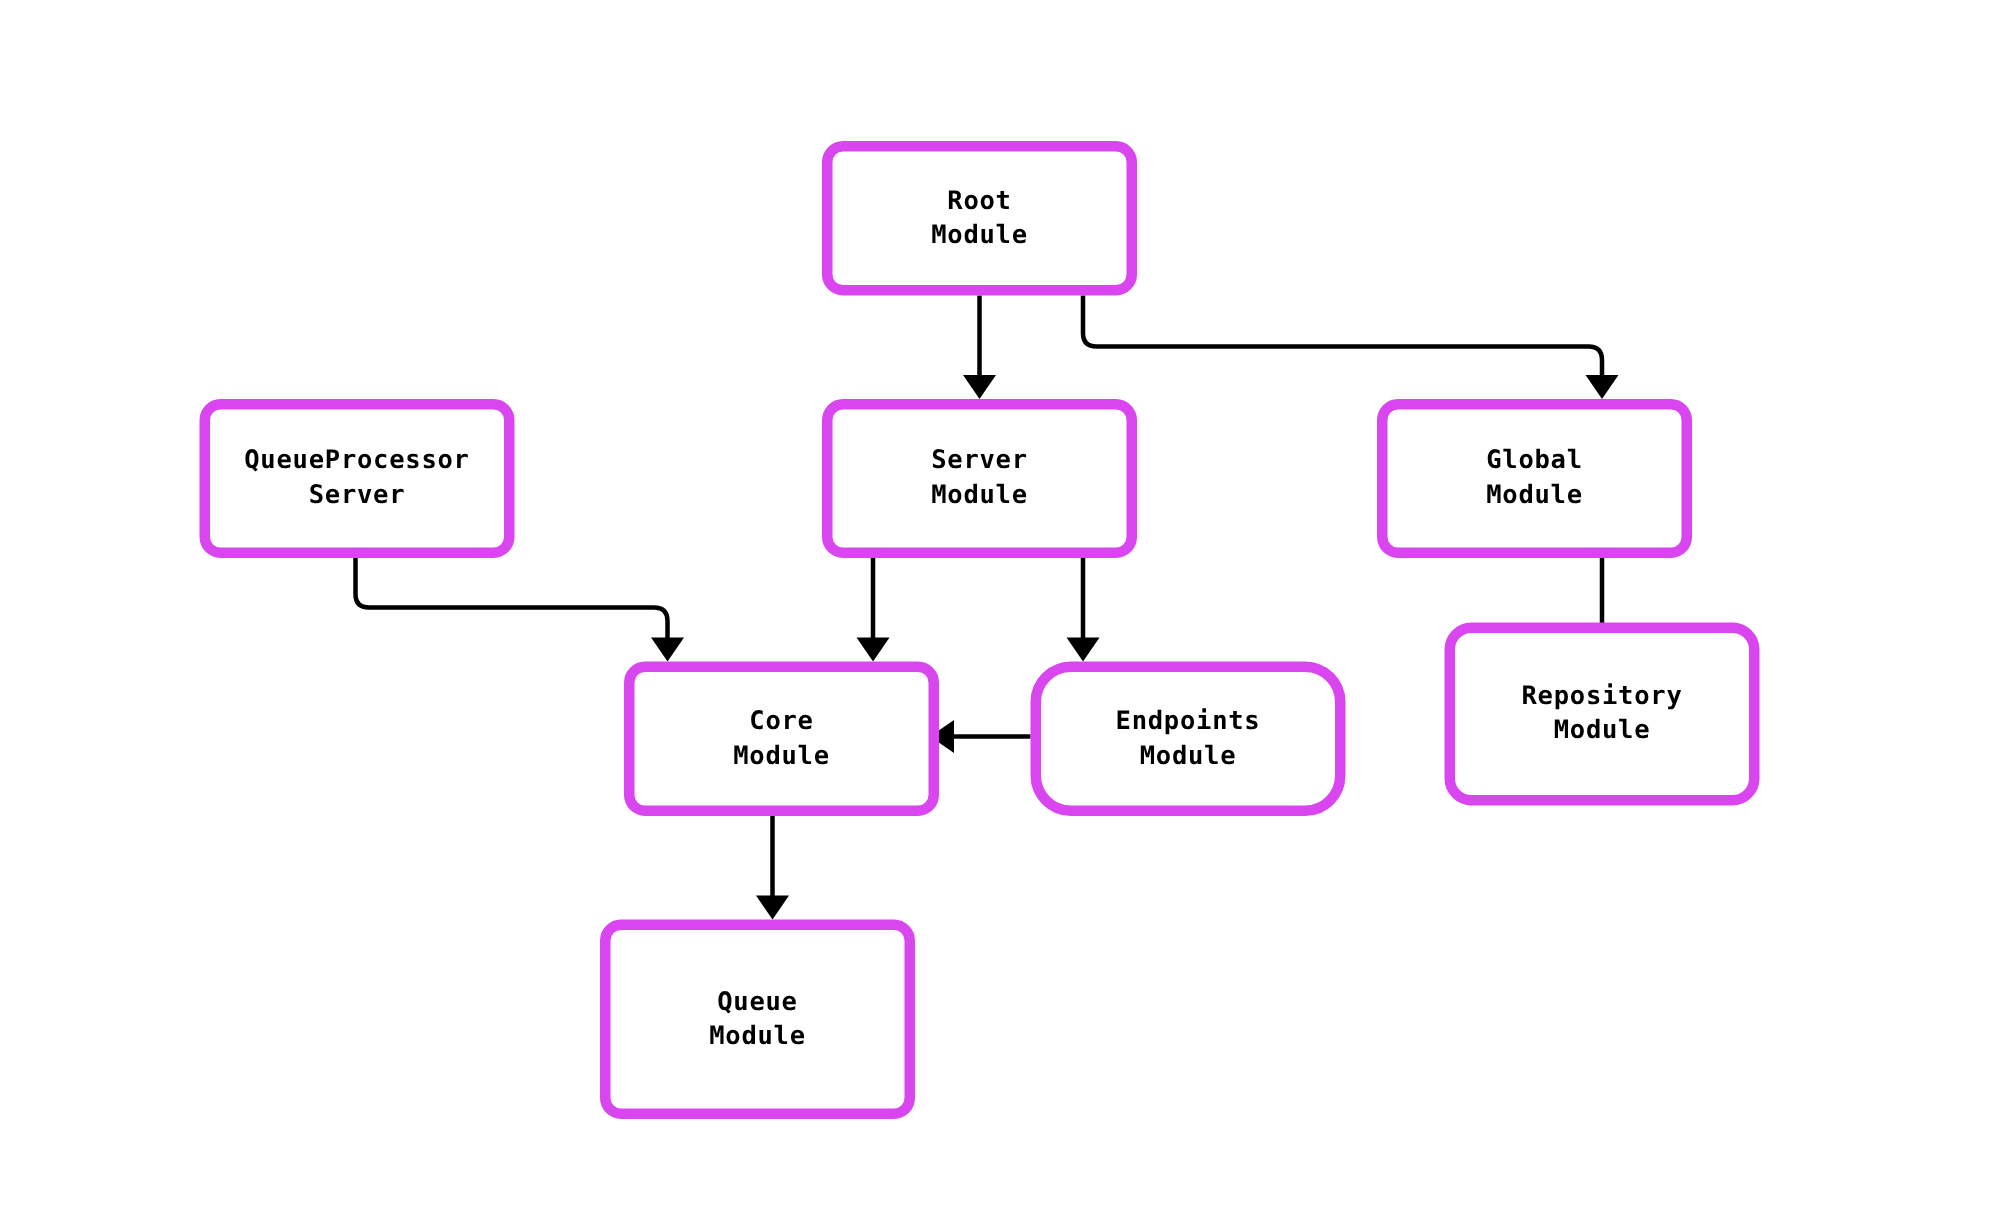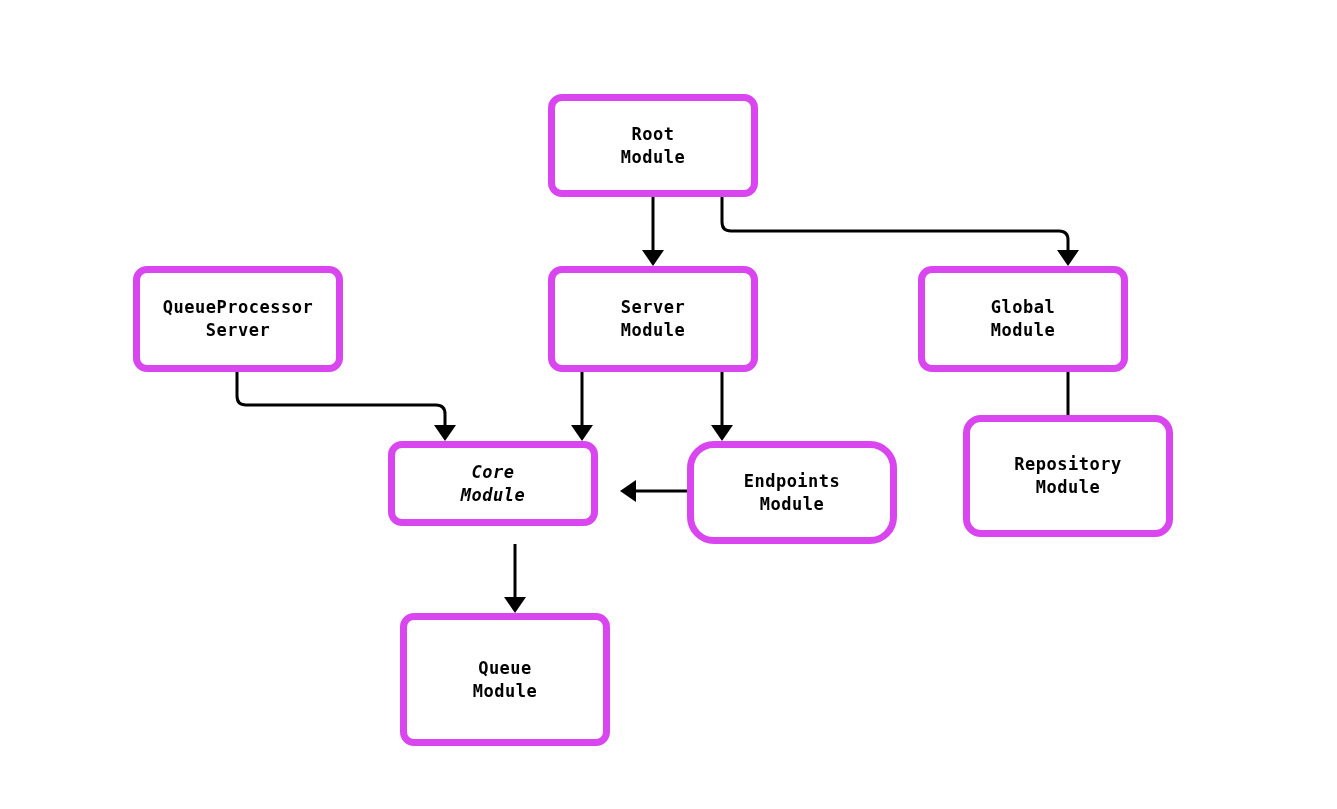--- a/index.html
+++ b/index.html
@@ -94,21 +94,21 @@
 Server</div>
       </div>
       <div class="node" style="left: 548px; top: 266px; width: 210px; height: 106px;">
         <div class="node-label">Server
 Module</div>
       </div>
       <div class="node" style="left: 918px; top: 266px; width: 210px; height: 106px;">
         <div class="node-label">Global
 Module</div>
       </div>
-      <div class="node" style="left: 388px; top: 441px; width: 210px; height: 85px; font-style: italic;">
+      <div class="node" style="left: 416px; top: 441px; width: 210px; height: 103px;">
         <div class="node-label">Core
 Module</div>
       </div>
       <div class="node" style="left: 687px; top: 441px; width: 210px; height: 103px; border-radius: 27px;">
         <div class="node-label">Endpoints
 Module</div>
       </div>
       <div class="node" style="left: 963px; top: 415px; width: 210px; height: 122px; border-radius: 18px;">
         <div class="node-label">Repository
 Module</div>

